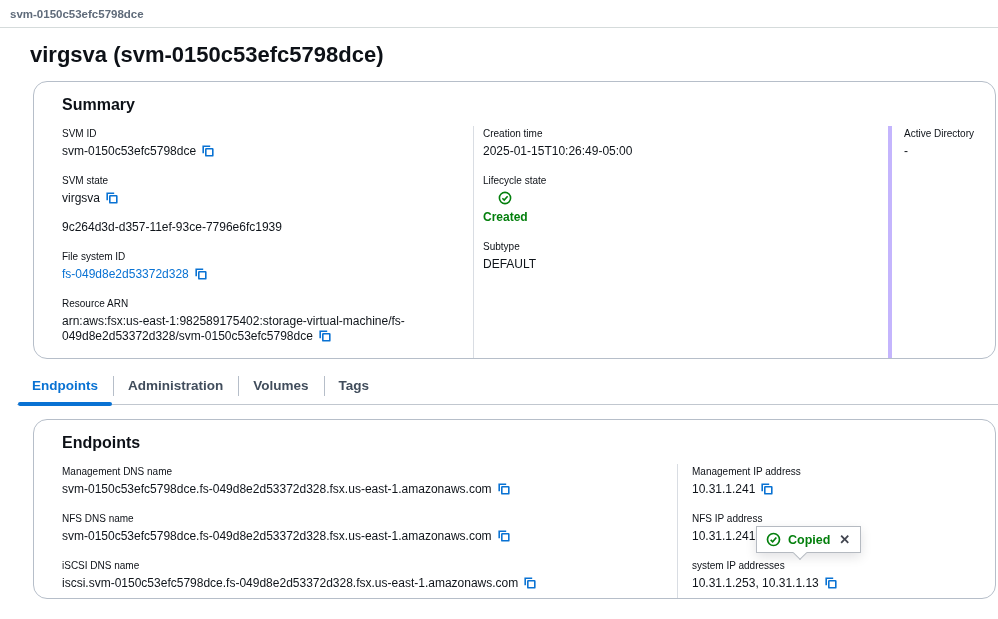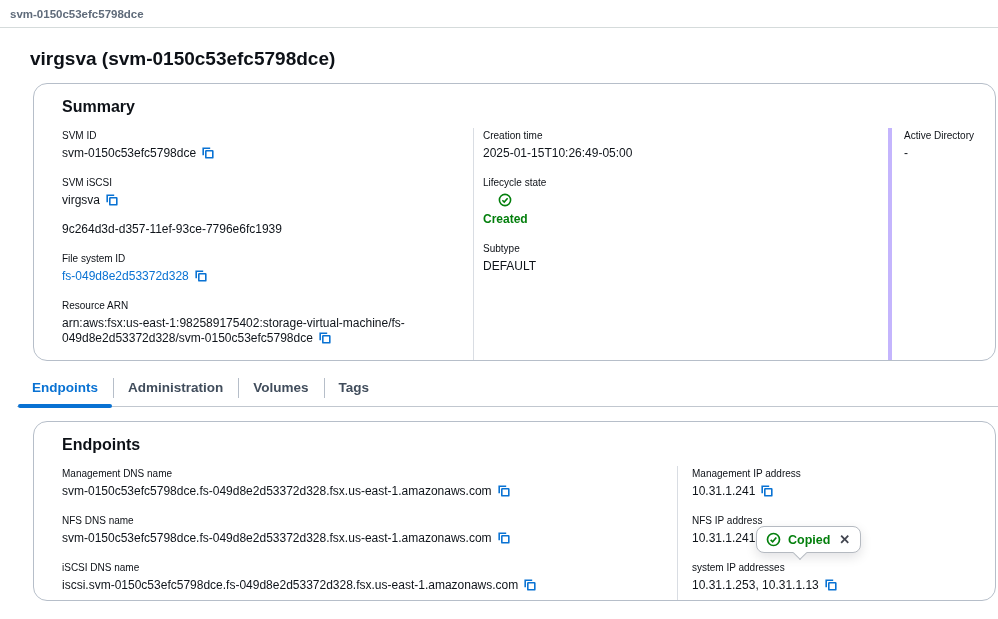--- a/index.html
+++ b/index.html
@@ -22,22 +22,22 @@
     background: #ffffff;
   }
   .crumb {
     font-size: 11.5px;
     font-weight: bold;
     color: #5f6b7a;
   }
 
   
   h1.page-title {
-    margin: 20px 0 13px 30px;
-    font-size: 19px;
+    margin: 14px 0 13px 30px;
+    font-size: 22px;
     font-weight: bold;
     color: #0d1117;
   }
 
   
   .card {
     margin-left: 33px;
     width: 963px;
     background: #ffffff;
     border: 1px solid #b6bec9;
@@ -134,21 +134,21 @@
   
   .popover {
     position: absolute;
     left: 756px;
     top: 526px;
     display: inline-flex;
     align-items: center;
     gap: 7px;
     background: #ffffff;
     border: 1px solid #b5bac1;
-    border-radius: 8px;
+    border-radius: 0;
     padding: 5px 10px 5px 9px;
     box-shadow: 0 4px 12px rgba(0, 7, 22, 0.12);
     z-index: 10;
   }
   .popover .msg {
     color: #037f0c;
     font-size: 12.5px;
     font-weight: bold;
   }
   .popover .close {
@@ -187,21 +187,21 @@
 
       <div class="field">
         <div class="label">SVM ID</div>
         <div class="value"><span>svm-0150c53efc5798dce</span><span class="copy-btn"><svg width="14" height="14" viewBox="0 0 16 16" fill="none" stroke="#0972d3" stroke-width="1.8">
                 <path d="M10.5 2.5 H2.5 V10.5"></path>
                 <rect x="5.5" y="5.5" width="8" height="8" rx="0.5"></rect>
               </svg></span></div>
       </div>
 
       <div class="field">
-        <div class="label">SVM iSCSI</div>
+        <div class="label">SVM state</div>
         <div class="value"><span>virgsva</span><span class="copy-btn"><svg width="14" height="14" viewBox="0 0 16 16" fill="none" stroke="#0972d3" stroke-width="1.8">
                 <path d="M10.5 2.5 H2.5 V10.5"></path>
                 <rect x="5.5" y="5.5" width="8" height="8" rx="0.5"></rect>
               </svg></span></div>
       </div>
 
       <div class="field">
         <div class="value"><span>9c264d3d-d357-11ef-93ce-7796e6fc1939</span></div>
       </div>
 

